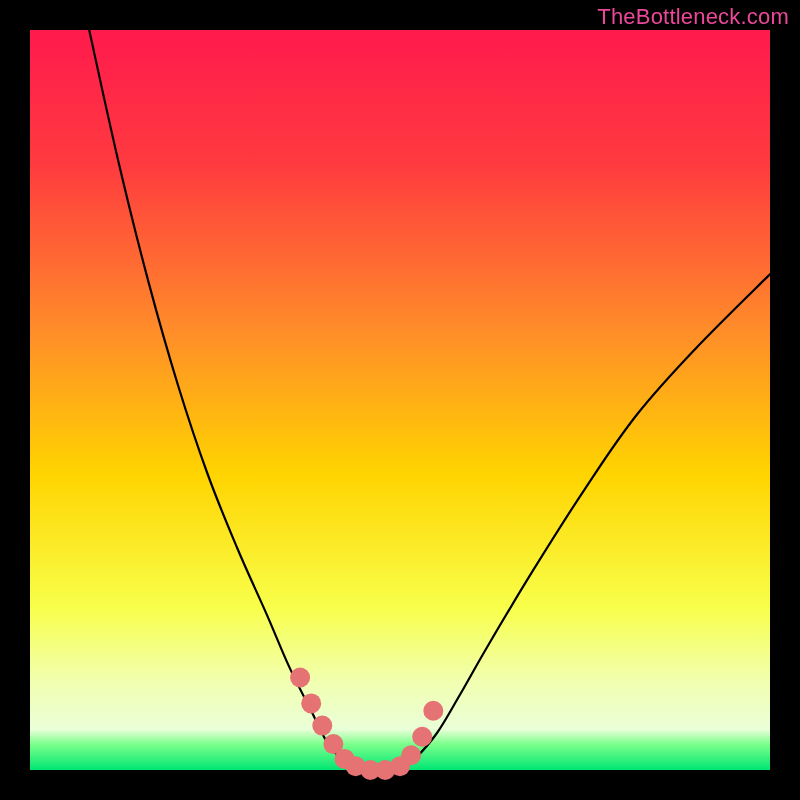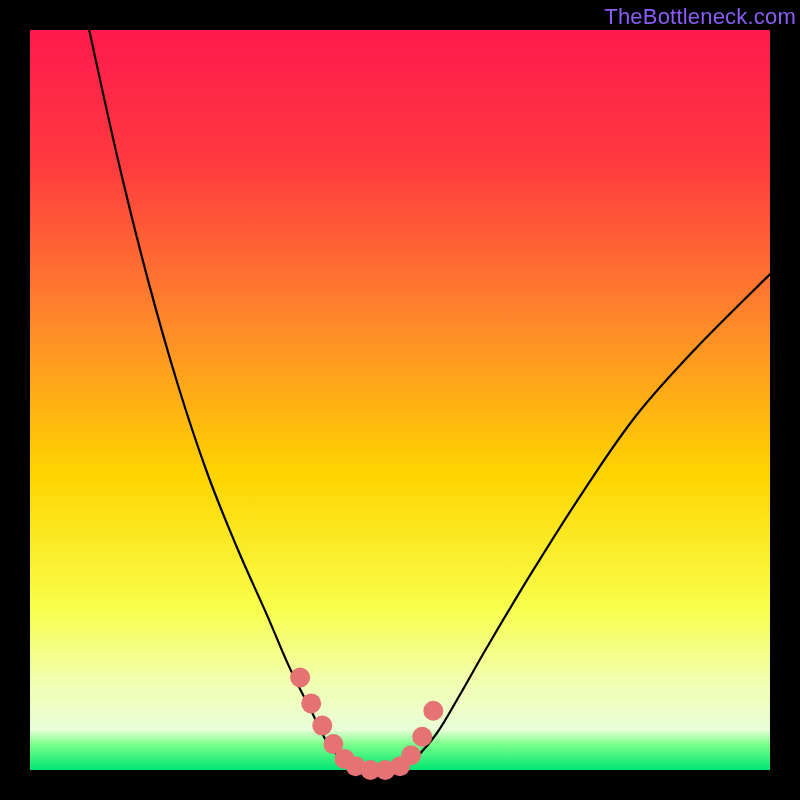--- a/index.html
+++ b/index.html
@@ -12,22 +12,22 @@
     font-family: Arial, Helvetica, sans-serif;
   }
   .frame {
     position: absolute;
     top: 0; left: 0;
     width: 800px; height: 800px;
   }
   .watermark {
     position: absolute;
     top: 4px;
-    right: 4px;
-    color: #8b5cf6;
+    right: 11px;
+    color: #ec4899;
     font-size: 22px;
     letter-spacing: 0.2px;
     z-index: 10;
   }
 </style>
 </head>
 <body>
 
 <div class="frame">
   <svg id="svg" width="800" height="800" viewBox="0 0 800 800">

